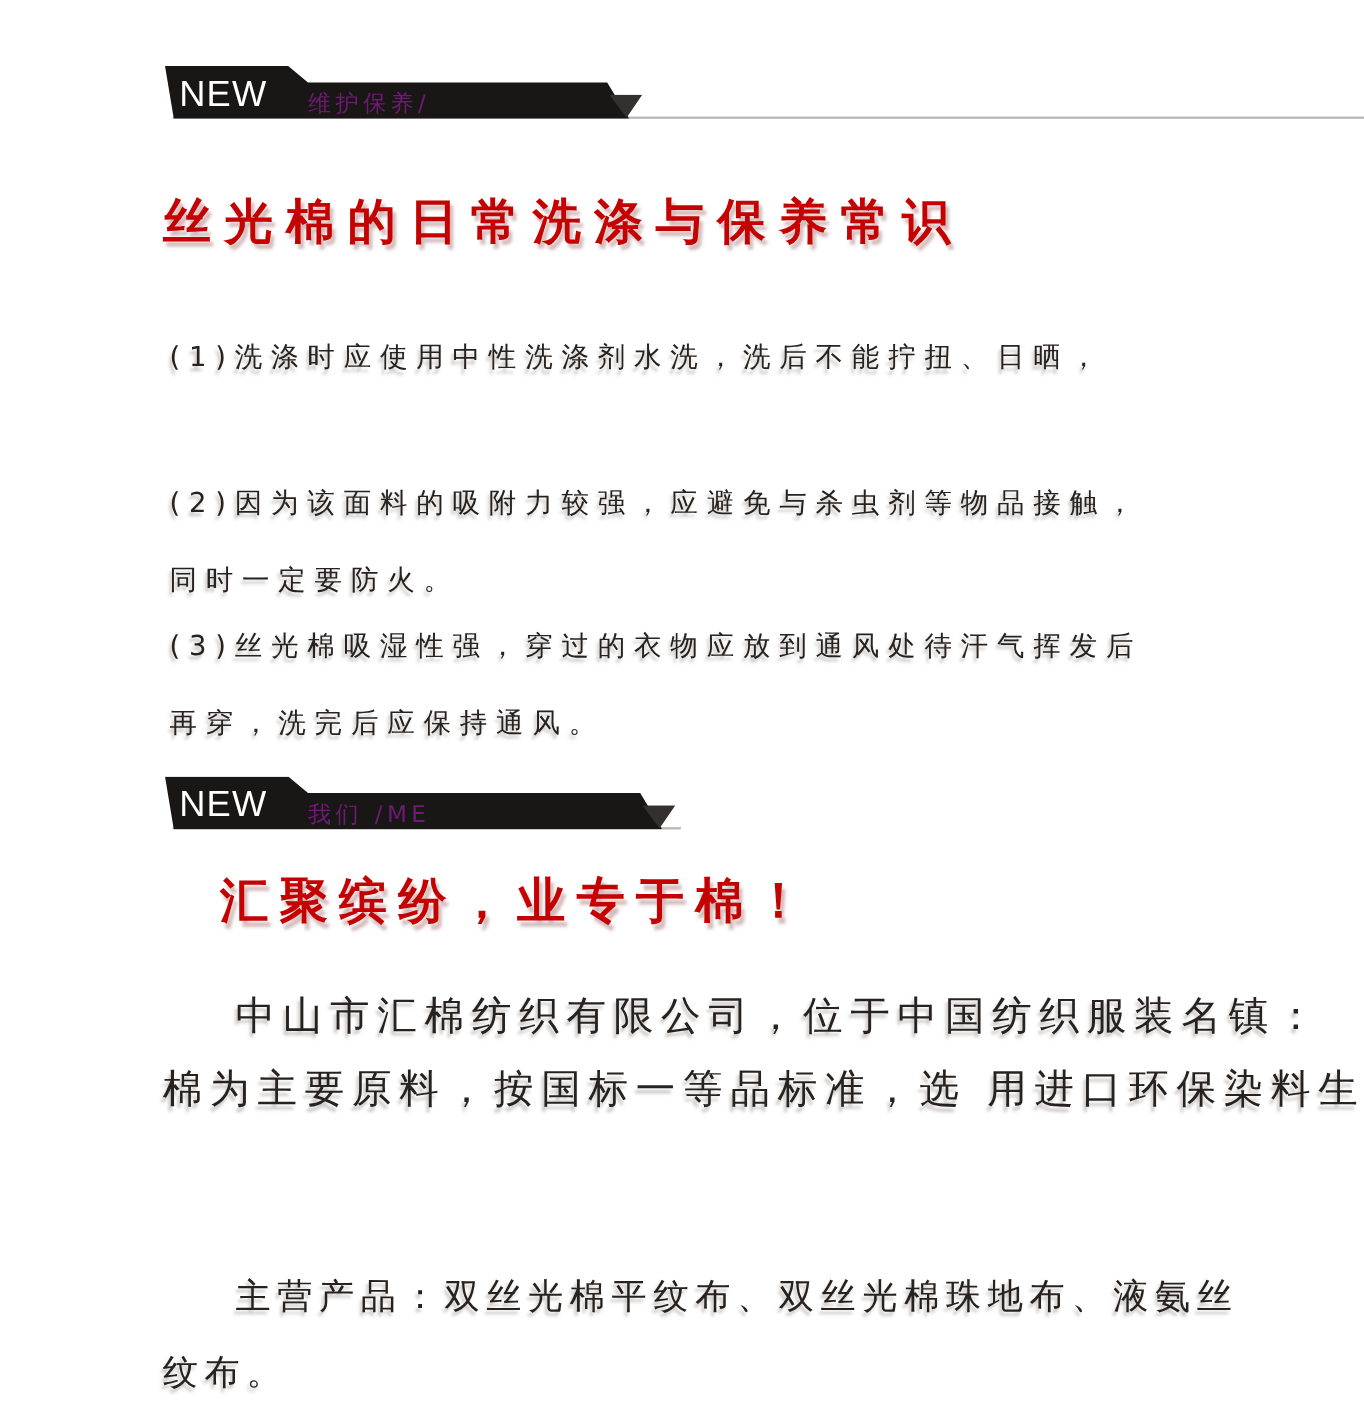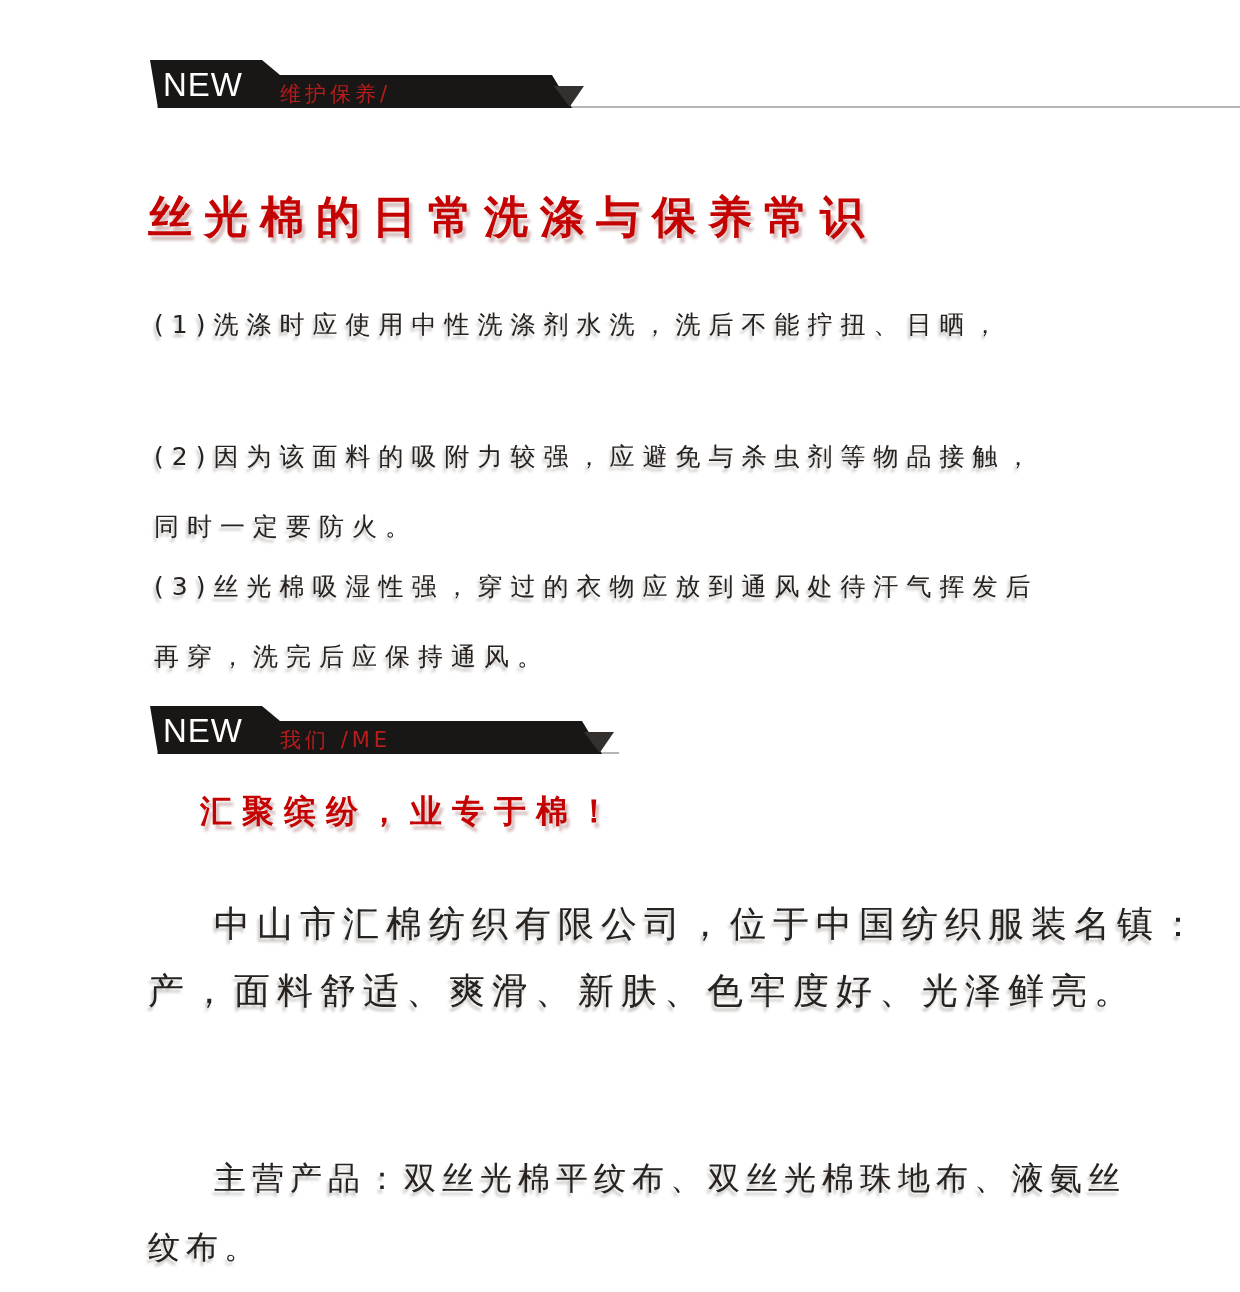--- a/index.html
+++ b/index.html
@@ -38,33 +38,33 @@
   }
   .banner-1 .banner-arrow { left: 404px; }
   .banner-2 .banner-arrow { left: 434px; }
   .banner-badge {
     position: absolute; left: 13px; top: 6px;
     color: #ffffff; font-family: "Liberation Sans", sans-serif;
     font-size: 33px; letter-spacing: 1px; font-weight: 400;
   }
   .banner-label {
     position: absolute; left: 130px; top: 20px;
-    color: #b91c1c; font-size: 21px; letter-spacing: 4px; font-weight: 400;
+    color: #701a75; font-size: 21px; letter-spacing: 4px; font-weight: 400;
   }
 
   
   .red-title {
     position: absolute;
     color: #c40202;
     font-weight: 700;
     text-shadow: 3px 5px 3px rgba(195,160,160,0.75);
     white-space: nowrap;
   }
-  .title-care { left: 100px; top: 140px; font-size: 44px; letter-spacing: 12px; font-family: Liberation Serif, serif; }
-  .title-about { left: 152px; top: 742px; font-size: 32px; letter-spacing: 10px; }
+  .title-care { left: 100px; top: 124px; font-size: 44px; letter-spacing: 12px; font-family: Liberation Serif, serif; }
+  .title-about { left: 152px; top: 742px; font-size: 44px; letter-spacing: 10px; }
 
   
   .body-text {
     position: absolute;
     color: #262220;
     white-space: nowrap;
     text-shadow: -2px 4px 3px rgba(125,115,108,0.45);
   }
   .care-para { left: 94px; font-size: 25px; letter-spacing: 8px; line-height: 58px; }
   .care-para-1 { top: 236px; }
@@ -109,21 +109,21 @@
     <div class="banner-bar"></div>
     <div class="banner-arrow"></div>
     <span class="banner-badge">NEW</span>
     <span class="banner-label">我们 /ME</span>
   </div>
 
   <div class="red-title title-about">汇聚缤纷，业专于棉！</div>
 
   <div class="body-text about-intro">
     <div class="indent">中山市汇棉纺织有限公司，位于中国纺织服装名镇：</div>
-    <div>产，面料舒适、爽滑、新肤、色牢度好、光泽鲜亮。</div>
+    <div>棉为主要原料，按国标一等品标准，选 用进口环保染料生</div>
   </div>
 
   <div class="body-text about-products">
     <div class="indent">主营产品：双丝光棉平纹布、双丝光棉珠地布、液氨丝</div>
     <div>纹布。</div>
   </div>
 
 </div>
 
 </body></html>

